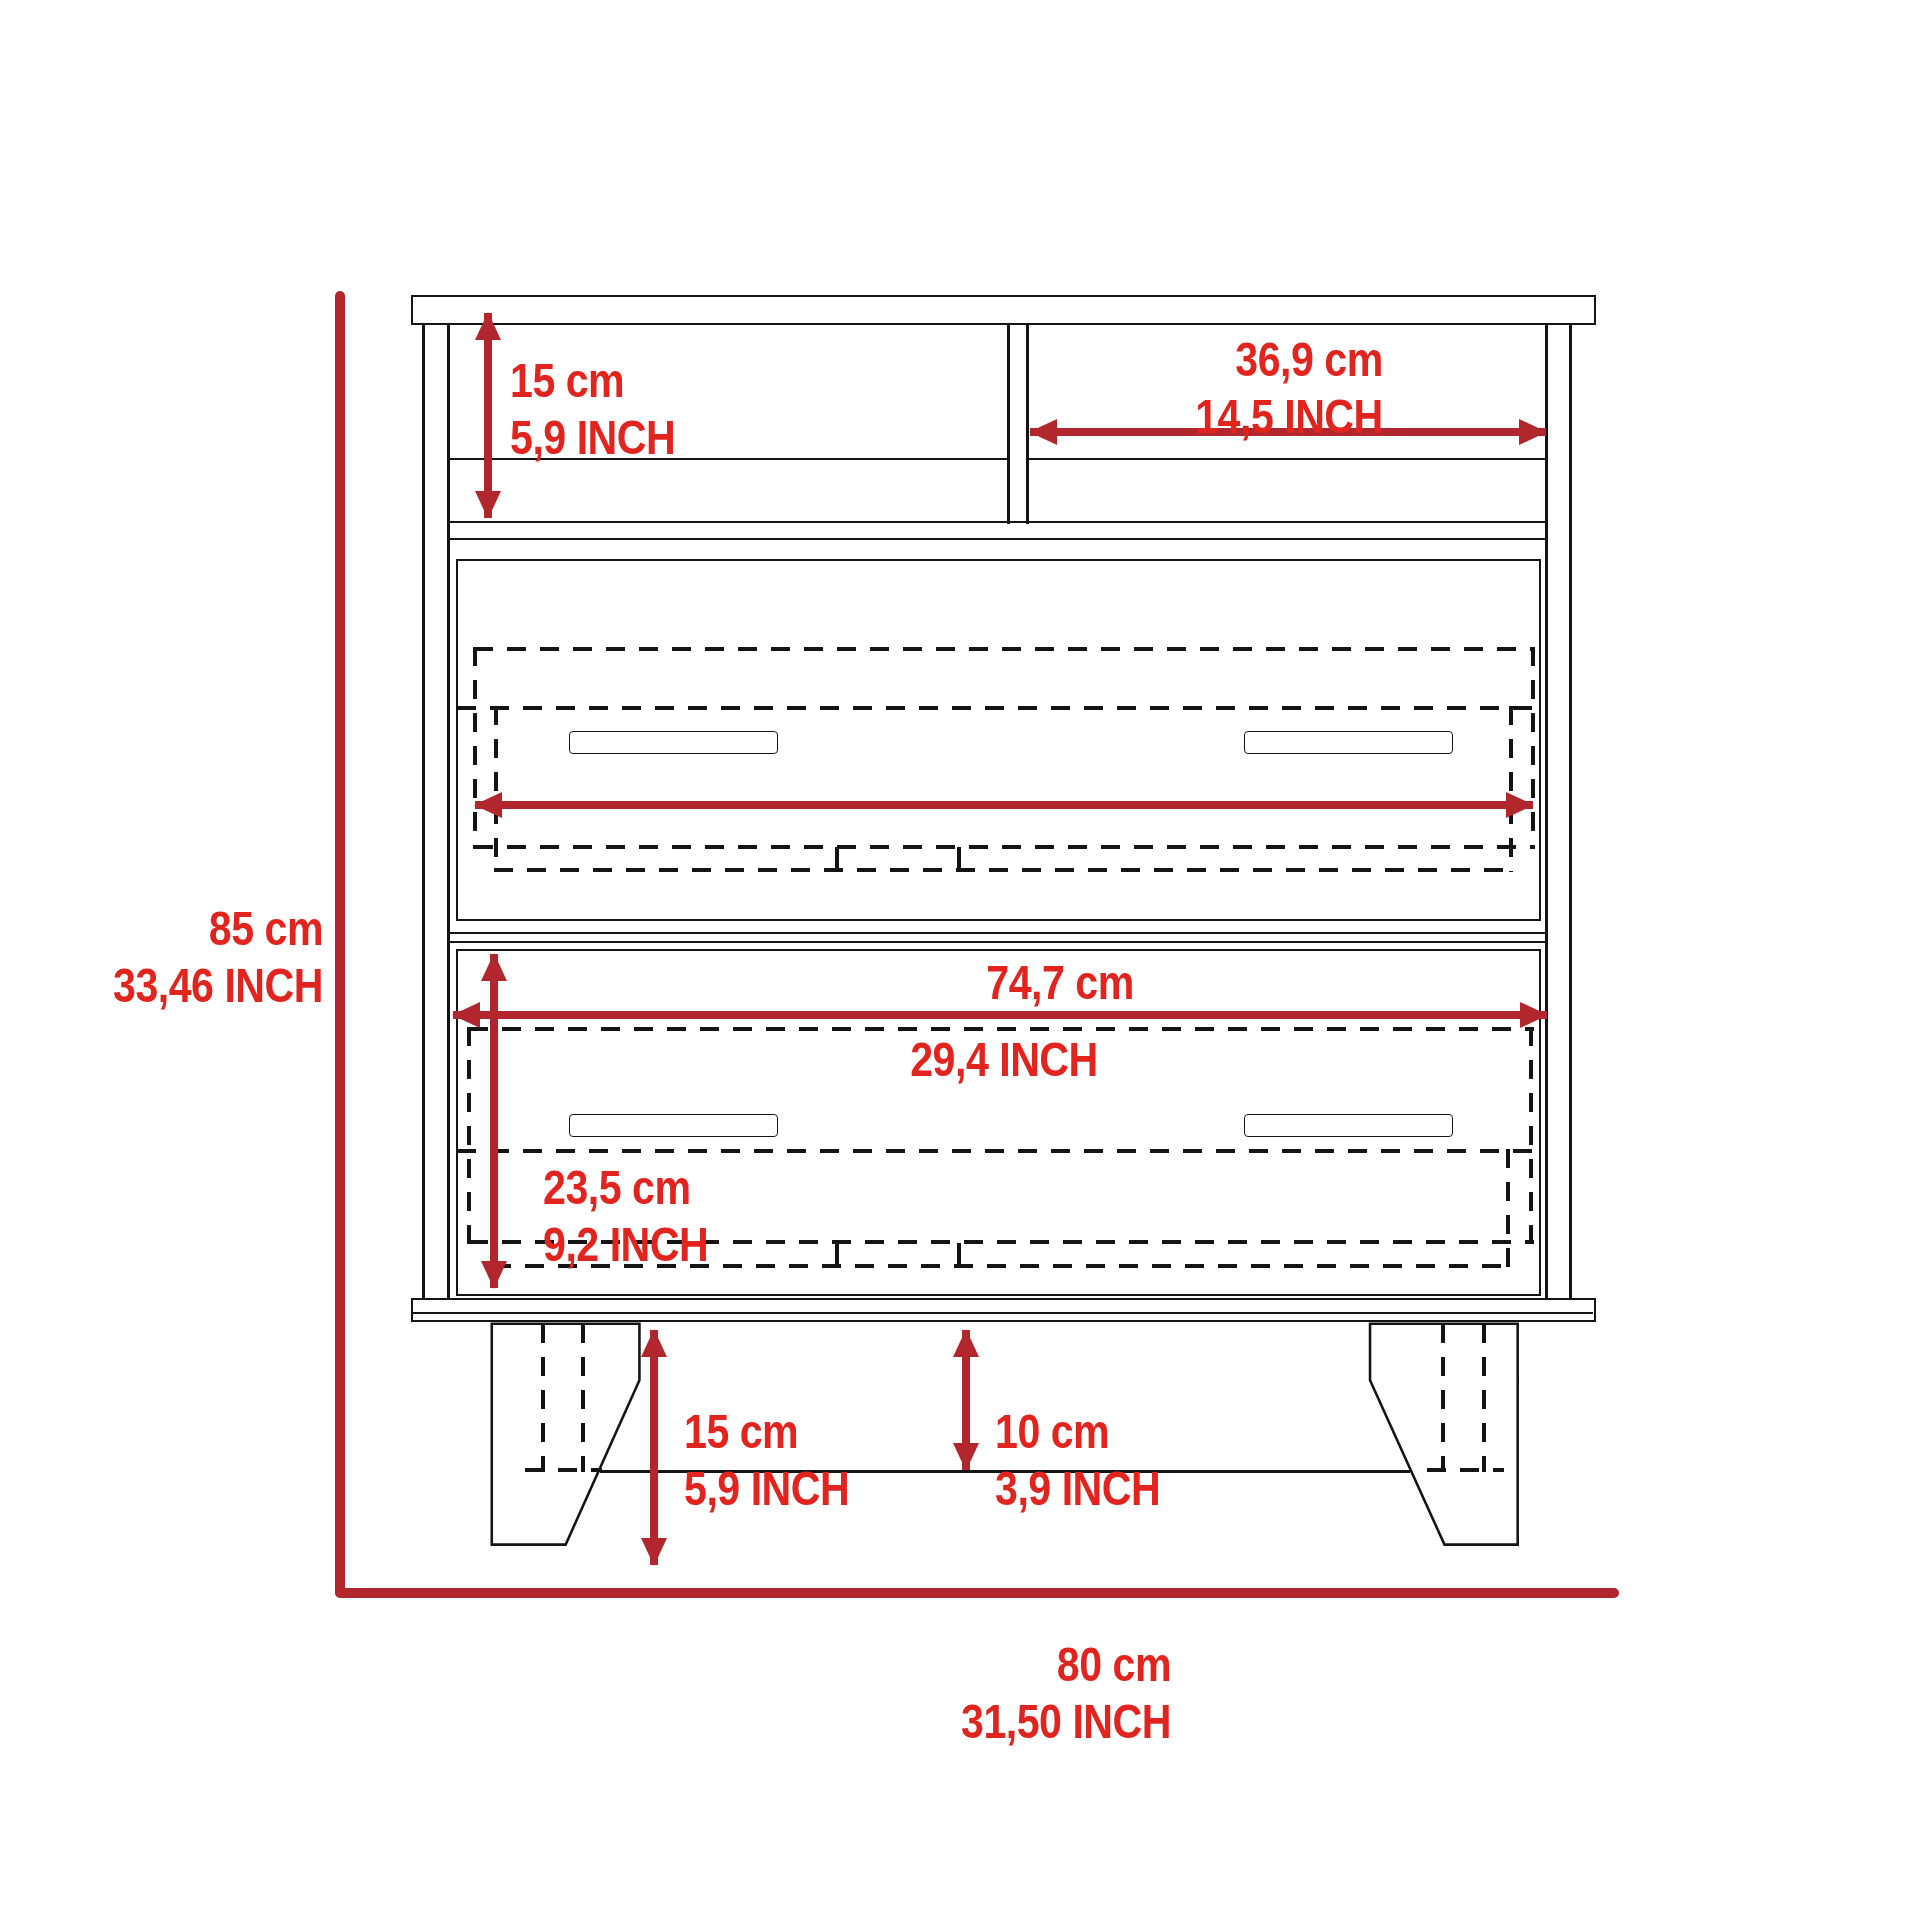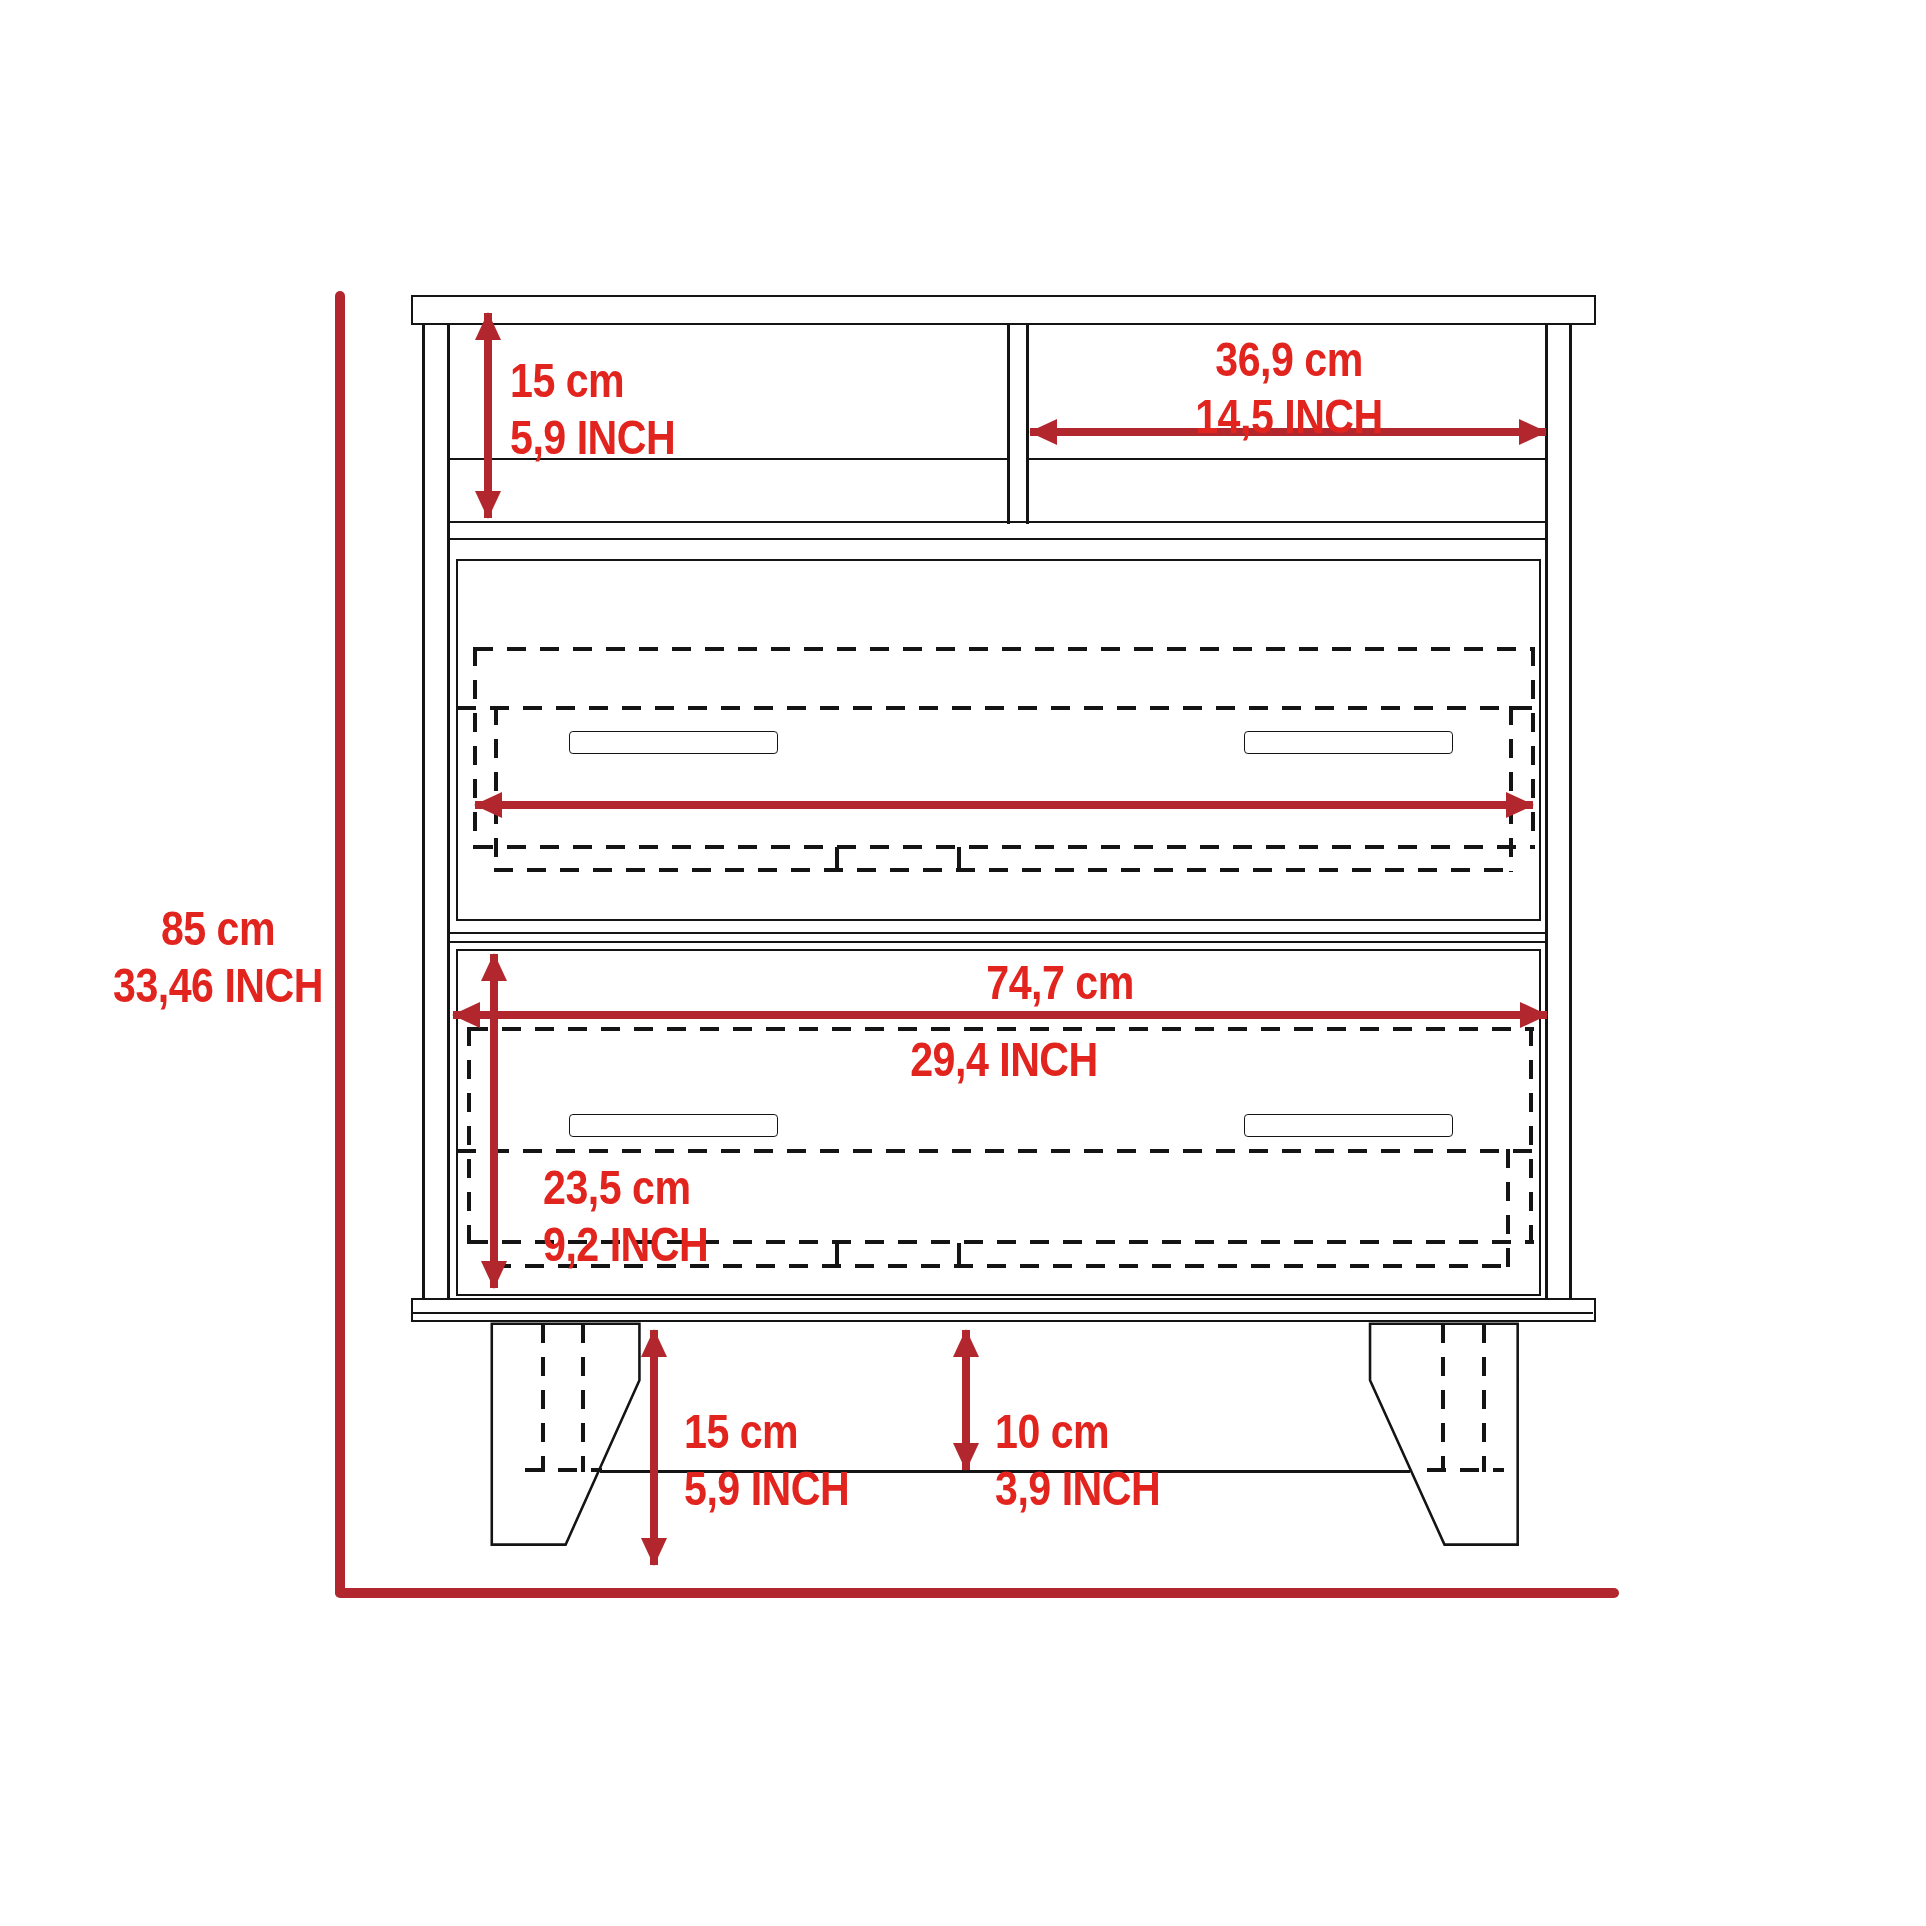--- a/index.html
+++ b/index.html
@@ -23,21 +23,21 @@
   .arr-v::before{content:"";position:absolute;top:-1.3px;left:50%;transform:translateX(-50%);
     border-left:13px solid transparent;border-right:13px solid transparent;border-bottom:28px solid #b2272d;}
   .arr-v::after{content:"";position:absolute;bottom:-1.3px;left:50%;transform:translateX(-50%);
     border-left:13px solid transparent;border-right:13px solid transparent;border-top:28px solid #b2272d;}
   
   .dimline{position:absolute;background:#b2272d;border-radius:5.8px;}
   
   .dim{position:absolute;color:#e2241f;font-weight:bold;font-size:49px;line-height:1.16;white-space:nowrap;letter-spacing:-0.6px;}
   .dim span{display:block;transform:scaleX(.84);}
   .dim.left span{transform-origin:0 50%;}
-  .dim.center{transform:translateX(-50%);text-align:center;}
+  .dim.center{transform:translateX(-50%);text-align:right;}
   .dim.center span{transform-origin:50% 50%;}
   svg{position:absolute;left:0;top:0;}
 </style>
 </head>
 <body>
 
 <div id="canvas">
 
   <svg width="1926" height="1926" viewBox="0 0 3000 3000">
     <polygon points="766,2062 996,2062 996,2150 881,2406 766,2406" fill="#fff" stroke="#141414" stroke-width="4"></polygon>
@@ -134,15 +134,19 @@
     <span>5,9 INCH</span>
   </div>
   <div class="dim left" style="left:995px;top:1403px;">
     <span>10 cm</span>
     <span>3,9 INCH</span>
   </div>
   <div class="dim center" style="left:218px;top:900px;">
     <span>85 cm</span>
     <span>33,46 INCH</span>
   </div>
+  <div class="dim center" style="left:1066px;top:1636px;">
+    <span>80 cm</span>
+    <span>31,50 INCH</span>
+  </div>
 
 </div>
 
 
 </body></html>

